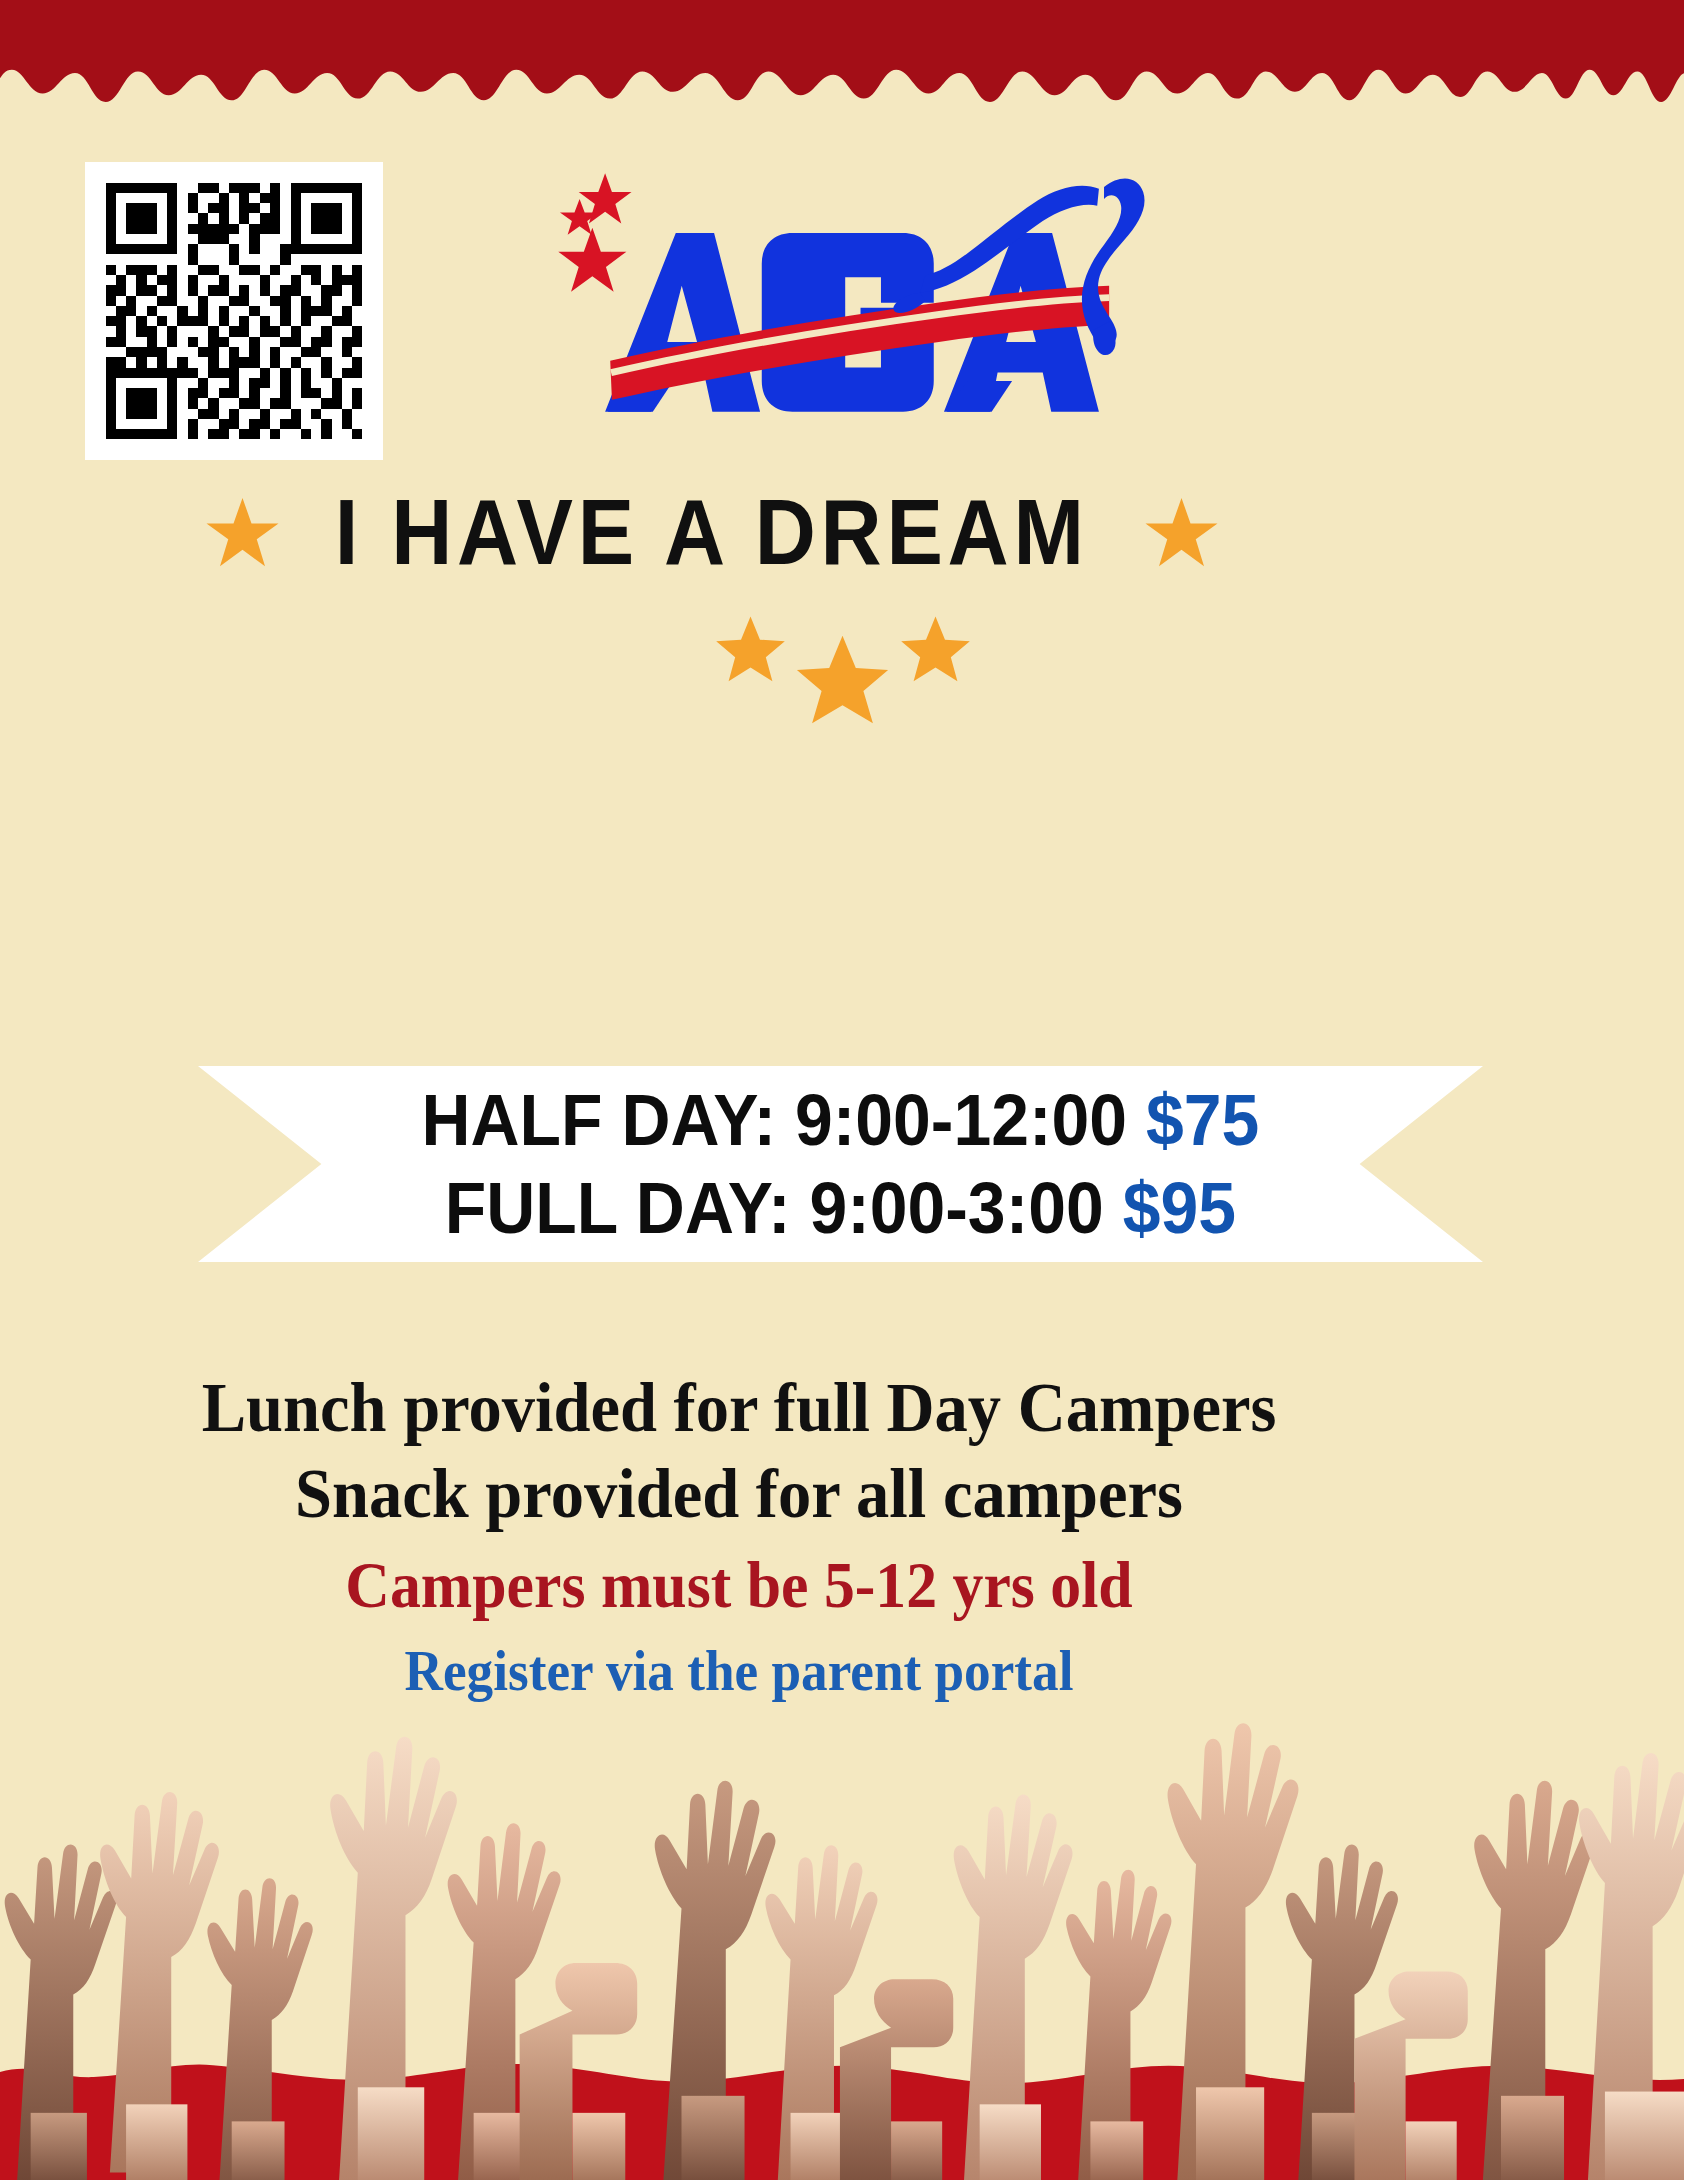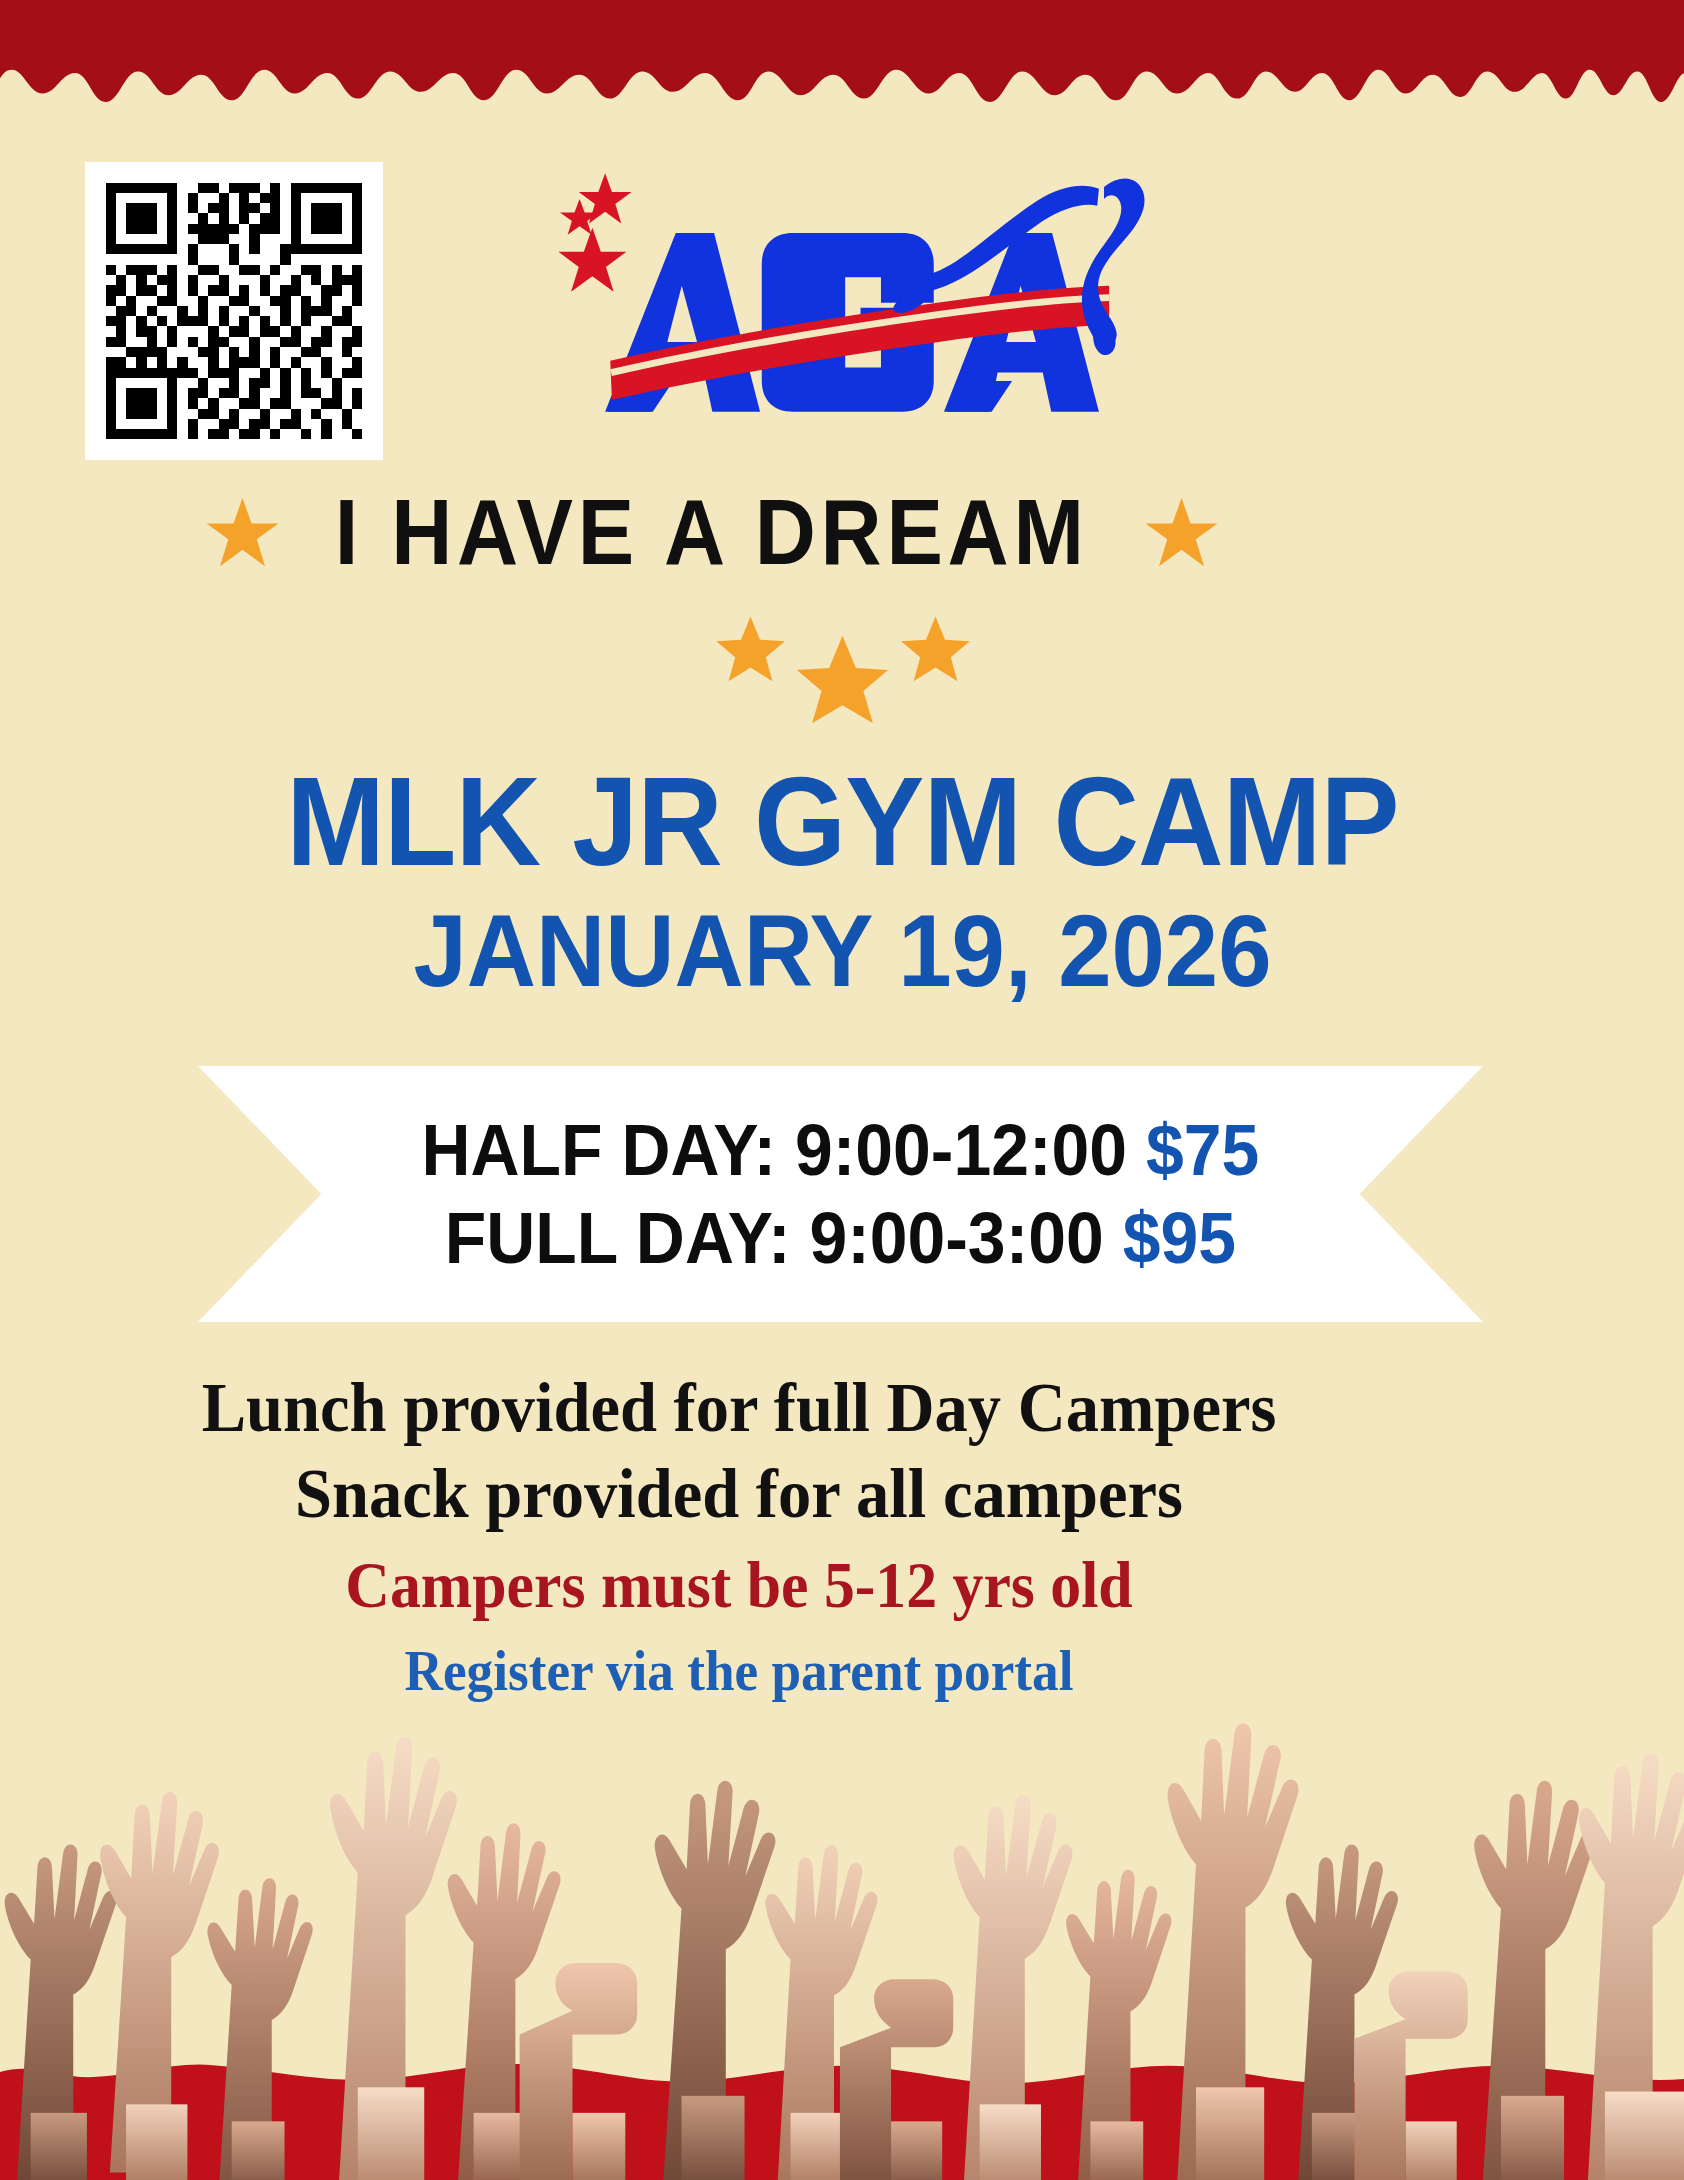--- a/index.html
+++ b/index.html
@@ -119,21 +119,21 @@
     margin-top: 8.5px;
     white-space: nowrap;
   }
 
   
   .banner {
     position: absolute;
     top: 1066px;
     left: 198px;
     width: 1285px;
-    height: 256px;
+    height: 196px;
     background: #ffffff;
     -webkit-clip-path: polygon(0 0, 100% 0, 100% 100%, 0 100%, 0 100%, 9.6% 50%, 0 0);
     clip-path: polygon(
         0 0,
         100% 0,
         90.4% 50%,
         100% 100%,
         0 100%,
         9.6% 50%
     );
@@ -461,24 +461,20 @@
         <polygon fill="#F5A22B" points="50,4 64,38 98,40 72,62 82,96 50,77 18,96 28,62 2,40 36,38"></polygon>
       </svg>
     </span>
     <span class="star-mini">
       <svg viewBox="0 0 100 100" aria-hidden="true">
         <polygon fill="#F5A22B" points="50,6 63,38 97,40 71,62 80,95 50,76 20,95 29,62 3,40 37,38"></polygon>
       </svg>
     </span>
   </div>
 
-  <div class="title-block">
-    <div class="title-main">MLK JR GYM CAMP</div>
-    <div class="title-sub">JANUARY 19, 2026</div>
-  </div>
 
   <div class="banner">
     <div class="price-line">
       <span>HALF DAY: 9:00-12:00</span>
       <span class="price-amt">$75</span>
     </div>
     <div class="price-line">
       <span>FULL DAY: 9:00-3:00</span>
       <span class="price-amt">$95</span>
     </div>

